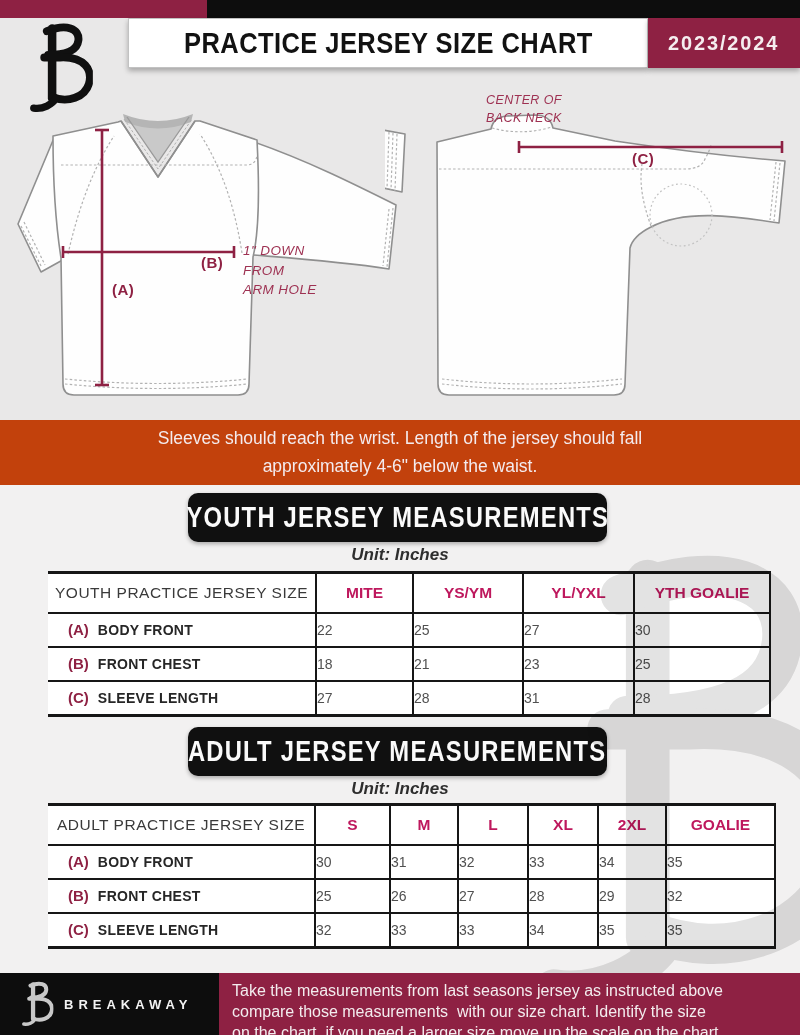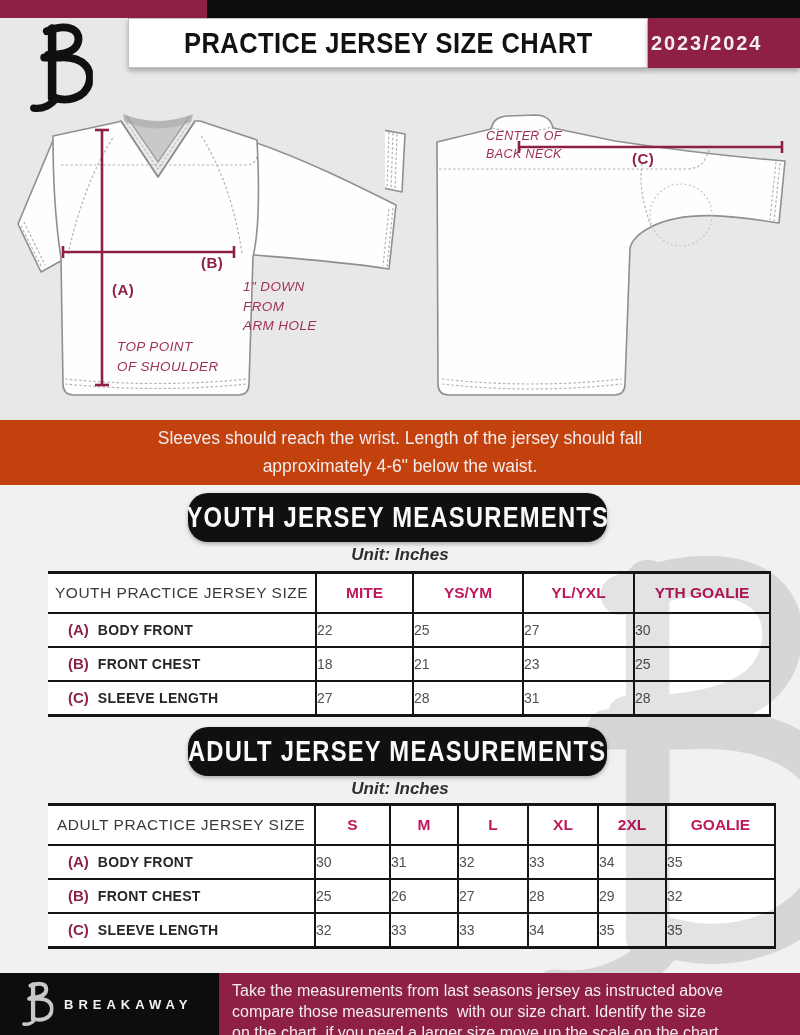--- a/index.html
+++ b/index.html
@@ -9,38 +9,38 @@
   
   .top-area{position:absolute;left:0;top:0;width:800px;height:420px;background:#E9E8E8;}
   .top-strip-black{position:absolute;left:0;top:0;width:800px;height:18px;background:#0D0D0D;}
   .top-strip-maroon{position:absolute;left:0;top:0;width:207px;height:18px;}
   .title-box{position:absolute;left:128px;top:18px;width:520px;height:50px;background:#FFFFFF;
              border:1px solid #C2C2C2;box-sizing:border-box;box-shadow:0 3px 5px rgba(0,0,0,.28);
              display:flex;align-items:center;justify-content:center;}
   .title-box span{display:inline-block;transform:scaleX(.85);font-weight:bold;font-size:30px;
              letter-spacing:.5px;color:#121212;white-space:nowrap;}
   .season-box{position:absolute;left:648px;top:18px;width:152px;height:50px;
-             display:flex;align-items:center;justify-content:flex-start;box-shadow:0 3px 5px rgba(0,0,0,.28);}
+             display:flex;align-items:center;justify-content:center;box-shadow:0 3px 5px rgba(0,0,0,.28);}
   .season-box span{display:inline-block;transform:scaleX(.95);color:#F5EDEF;font-weight:bold;
              font-size:21px;letter-spacing:2px;white-space:nowrap;}
   .brand-logo{position:absolute;left:24px;top:22px;color:#101010;}
 
   
   .jersey{position:absolute;}
   .anno{position:absolute;font-style:italic;color:#9E3152;font-size:13.5px;line-height:1.45;
-        letter-spacing:.4px;white-space:pre-line;margin-top:36px;}
+        letter-spacing:.4px;white-space:pre-line;}
   .anno-key{position:absolute;font-weight:800;font-style:normal;color:#8E2143;font-size:15px;letter-spacing:.5px;}
 
   
   .banner{position:absolute;left:0;top:420px;width:800px;height:65px;display:flex;
           align-items:center;justify-content:center;text-align:center;}
   .banner div{color:#F4EBEE;font-size:17.5px;line-height:1.55;white-space:pre-line;}
 
   
-  .pill{position:absolute;left:188px;width:419px;height:49px;background:#101010;border-radius:20px;
+  .pill{position:absolute;left:188px;width:419px;height:49px;background:#101010;border-radius:10px;
         display:flex;align-items:center;justify-content:center;box-shadow:0 2px 4px rgba(0,0,0,.3);}
   .pill span{display:inline-block;transform:scaleX(.82);color:#FAFAFA;font-weight:bold;
         font-size:29px;letter-spacing:1.5px;white-space:nowrap;}
   .unit{position:absolute;left:0;width:800px;text-align:center;font-style:italic;font-weight:600;
         font-size:17px;color:#2E2E2E;}
 
   
   .tblwrap{position:absolute;background:#FFFFFF;}
   .mtable{width:100%;border-collapse:collapse;table-layout:fixed;
           border-top:3px solid #161616;border-bottom:3px solid #161616;}
@@ -145,22 +145,20 @@
       </g>
       <circle cx="296" cy="103" r="31" fill="none" stroke="#C2C2C2" stroke-width="1.2" stroke-dasharray="1.8 2.6"></circle>
       <g stroke="#8E2143" stroke-width="2.6" fill="none">
         <path d="M134,35 L397,35"></path>
           <path d="M134,29 L134,41"></path>
           <path d="M397,29 L397,41"></path>
       </g>
     </svg>
 
     <div class="anno-key" style="left:112px;top:281px;">(A)</div>
-    <div class="anno" style="left:117px;top:301px;">TOP POINT
-OF SHOULDER</div>
     <div class="anno-key" style="left:201px;top:254px;">(B)</div>
     <div class="anno" style="left:243px;top:241px;">1" DOWN
 FROM
 ARM HOLE</div>
     <div class="anno-key" style="left:632px;top:150px;">(C)</div>
     <div class="anno" style="left:486px;top:91px;font-size:12.5px;">CENTER OF
 BACK NECK</div>
 
     <div class="top-strip-black"></div>
     <div class="top-strip-maroon" style="background:#8E2143"></div>

